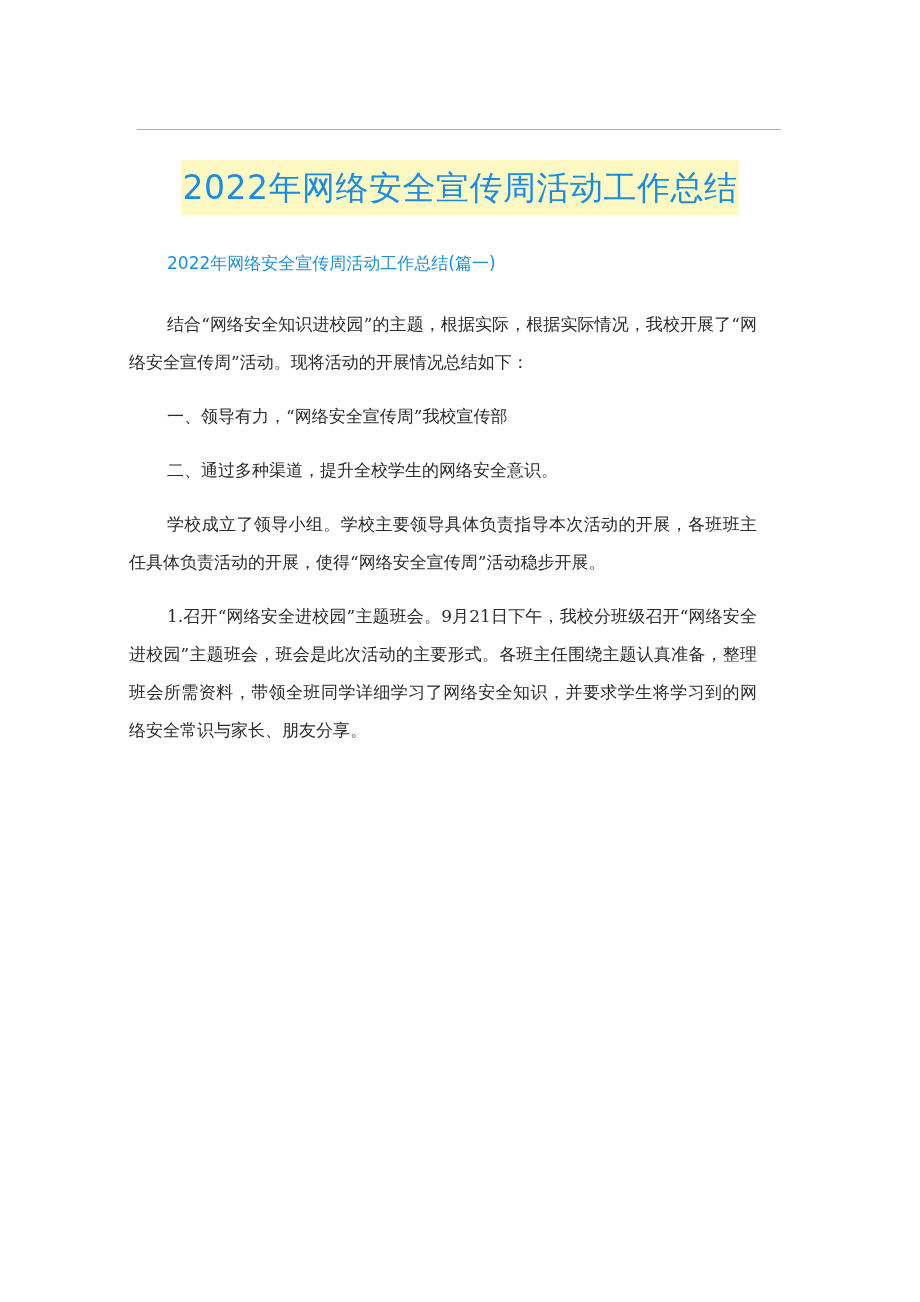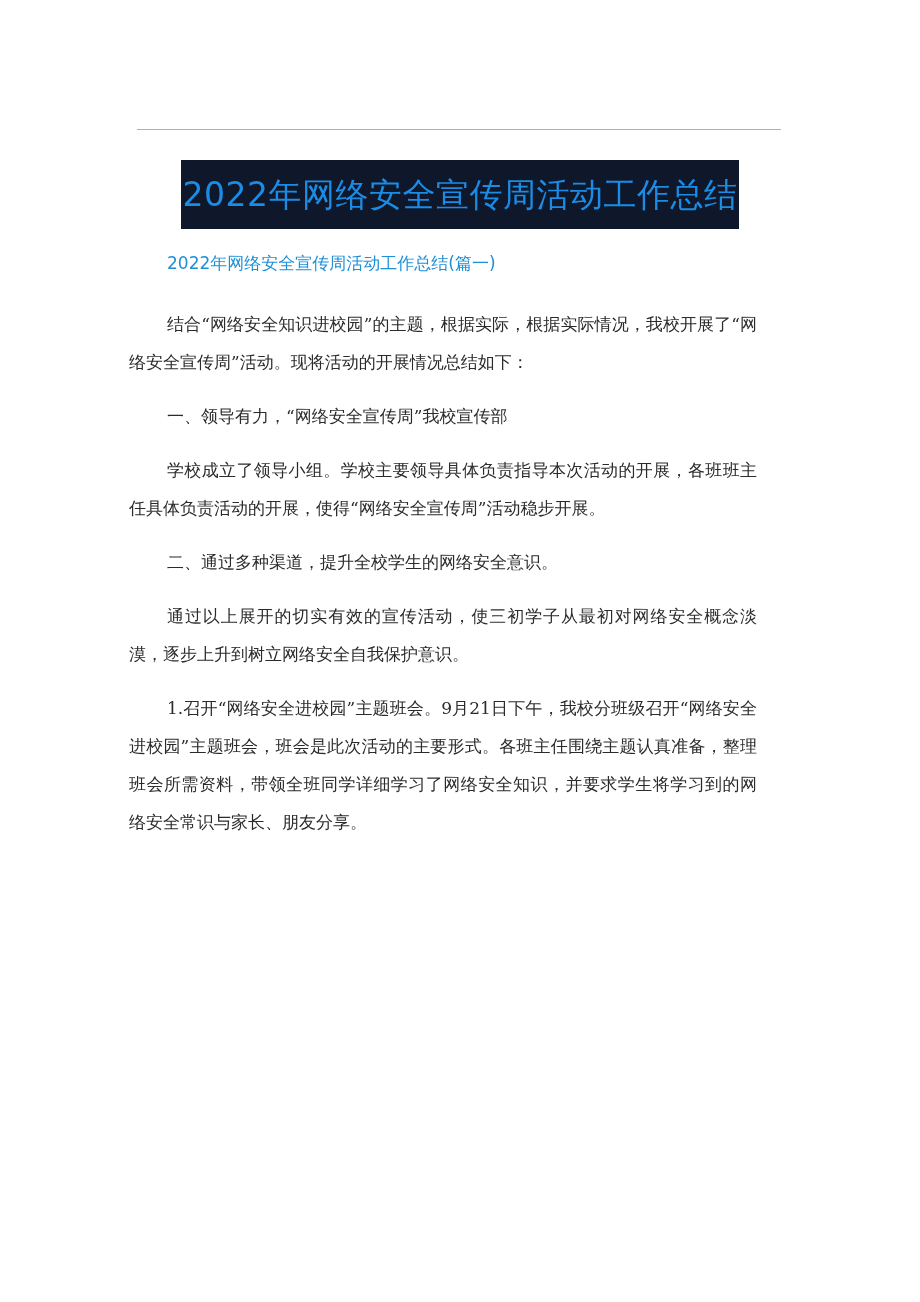--- a/index.html
+++ b/index.html
@@ -1,39 +1,38 @@
 <!DOCTYPE html>
 <html><head>
 <meta charset="utf-8">
 <style>
   html, body { margin: 0; padding: 0; background: #ffffff; }
   body { width: 920px; height: 1302px; position: relative; overflow: hidden;
          font-family: "DejaVu Serif", "Liberation Serif", serif; color: #222; }
   .rule { position: absolute; left: 137px; top: 129px; width: 644px; height: 0;
           border-top: 1.5px solid #b8a6d6; }
   .title-wrap { position: absolute; top: 160px; left: 0; width: 920px; text-align: center; }
-  .title { display: inline-block; background: #0f172a; color: #1a8ce6;
-           font-size: 33px; line-height: 45px; padding: 12px 2px;
+  .title { display: inline-block; background: #fef9c3; color: #1a8ce6;
+           font-size: 33px; line-height: 45px; padding: 5px 2px;
            font-family: "DejaVu Sans", "Liberation Sans", sans-serif; letter-spacing: 0.5px; text-align: center; }
   .content { position: absolute; left: 129px; top: 248px; width: 644px; }
   .sub { color: #1e90d6; font-size: 17px; line-height: 30px; margin: 0 0 27px 0; padding-left: 38px;
          font-family: "DejaVu Sans", "Liberation Sans", sans-serif; }
   .p { font-size: 17px; line-height: 38px; margin: 0 16px 16px 0; text-indent: 38px; color: #2b2b2b;
        text-align: justify; }
 </style>
 </head>
 <body>
 
 <div class="rule"></div>
 
 <div class="title-wrap">
   <span class="title">2022年网络安全宣传周活动工作总结</span>
 </div>
 
 <div class="content">
   <div class="sub">2022年网络安全宣传周活动工作总结(篇一)</div>
   <p class="p">结合“网络安全知识进校园”的主题，根据实际，根据实际情况，我校开展了“网络安全宣传周”活动。现将活动的开展情况总结如下：</p>
   <p class="p">一、领导有力，“网络安全宣传周”我校宣传部</p>
+  <p class="p">二、通过多种渠道，提升全校学生的网络安全意识。</p>
   <p class="p">学校成立了领导小组。学校主要领导具体负责指导本次活动的开展，各班班主任具体负责活动的开展，使得“网络安全宣传周”活动稳步开展。</p>
-  <p class="p">二、通过多种渠道，提升全校学生的网络安全意识。</p>
-  <p class="p">通过以上展开的切实有效的宣传活动，使三初学子从最初对网络安全概念淡漠，逐步上升到树立网络安全自我保护意识。</p>
   <p class="p">1.召开“网络安全进校园”主题班会。9月21日下午，我校分班级召开“网络安全进校园”主题班会，班会是此次活动的主要形式。各班主任围绕主题认真准备，整理班会所需资料，带领全班同学详细学习了网络安全知识，并要求学生将学习到的网络安全常识与家长、朋友分享。</p>
 </div>
 
 </body></html>

